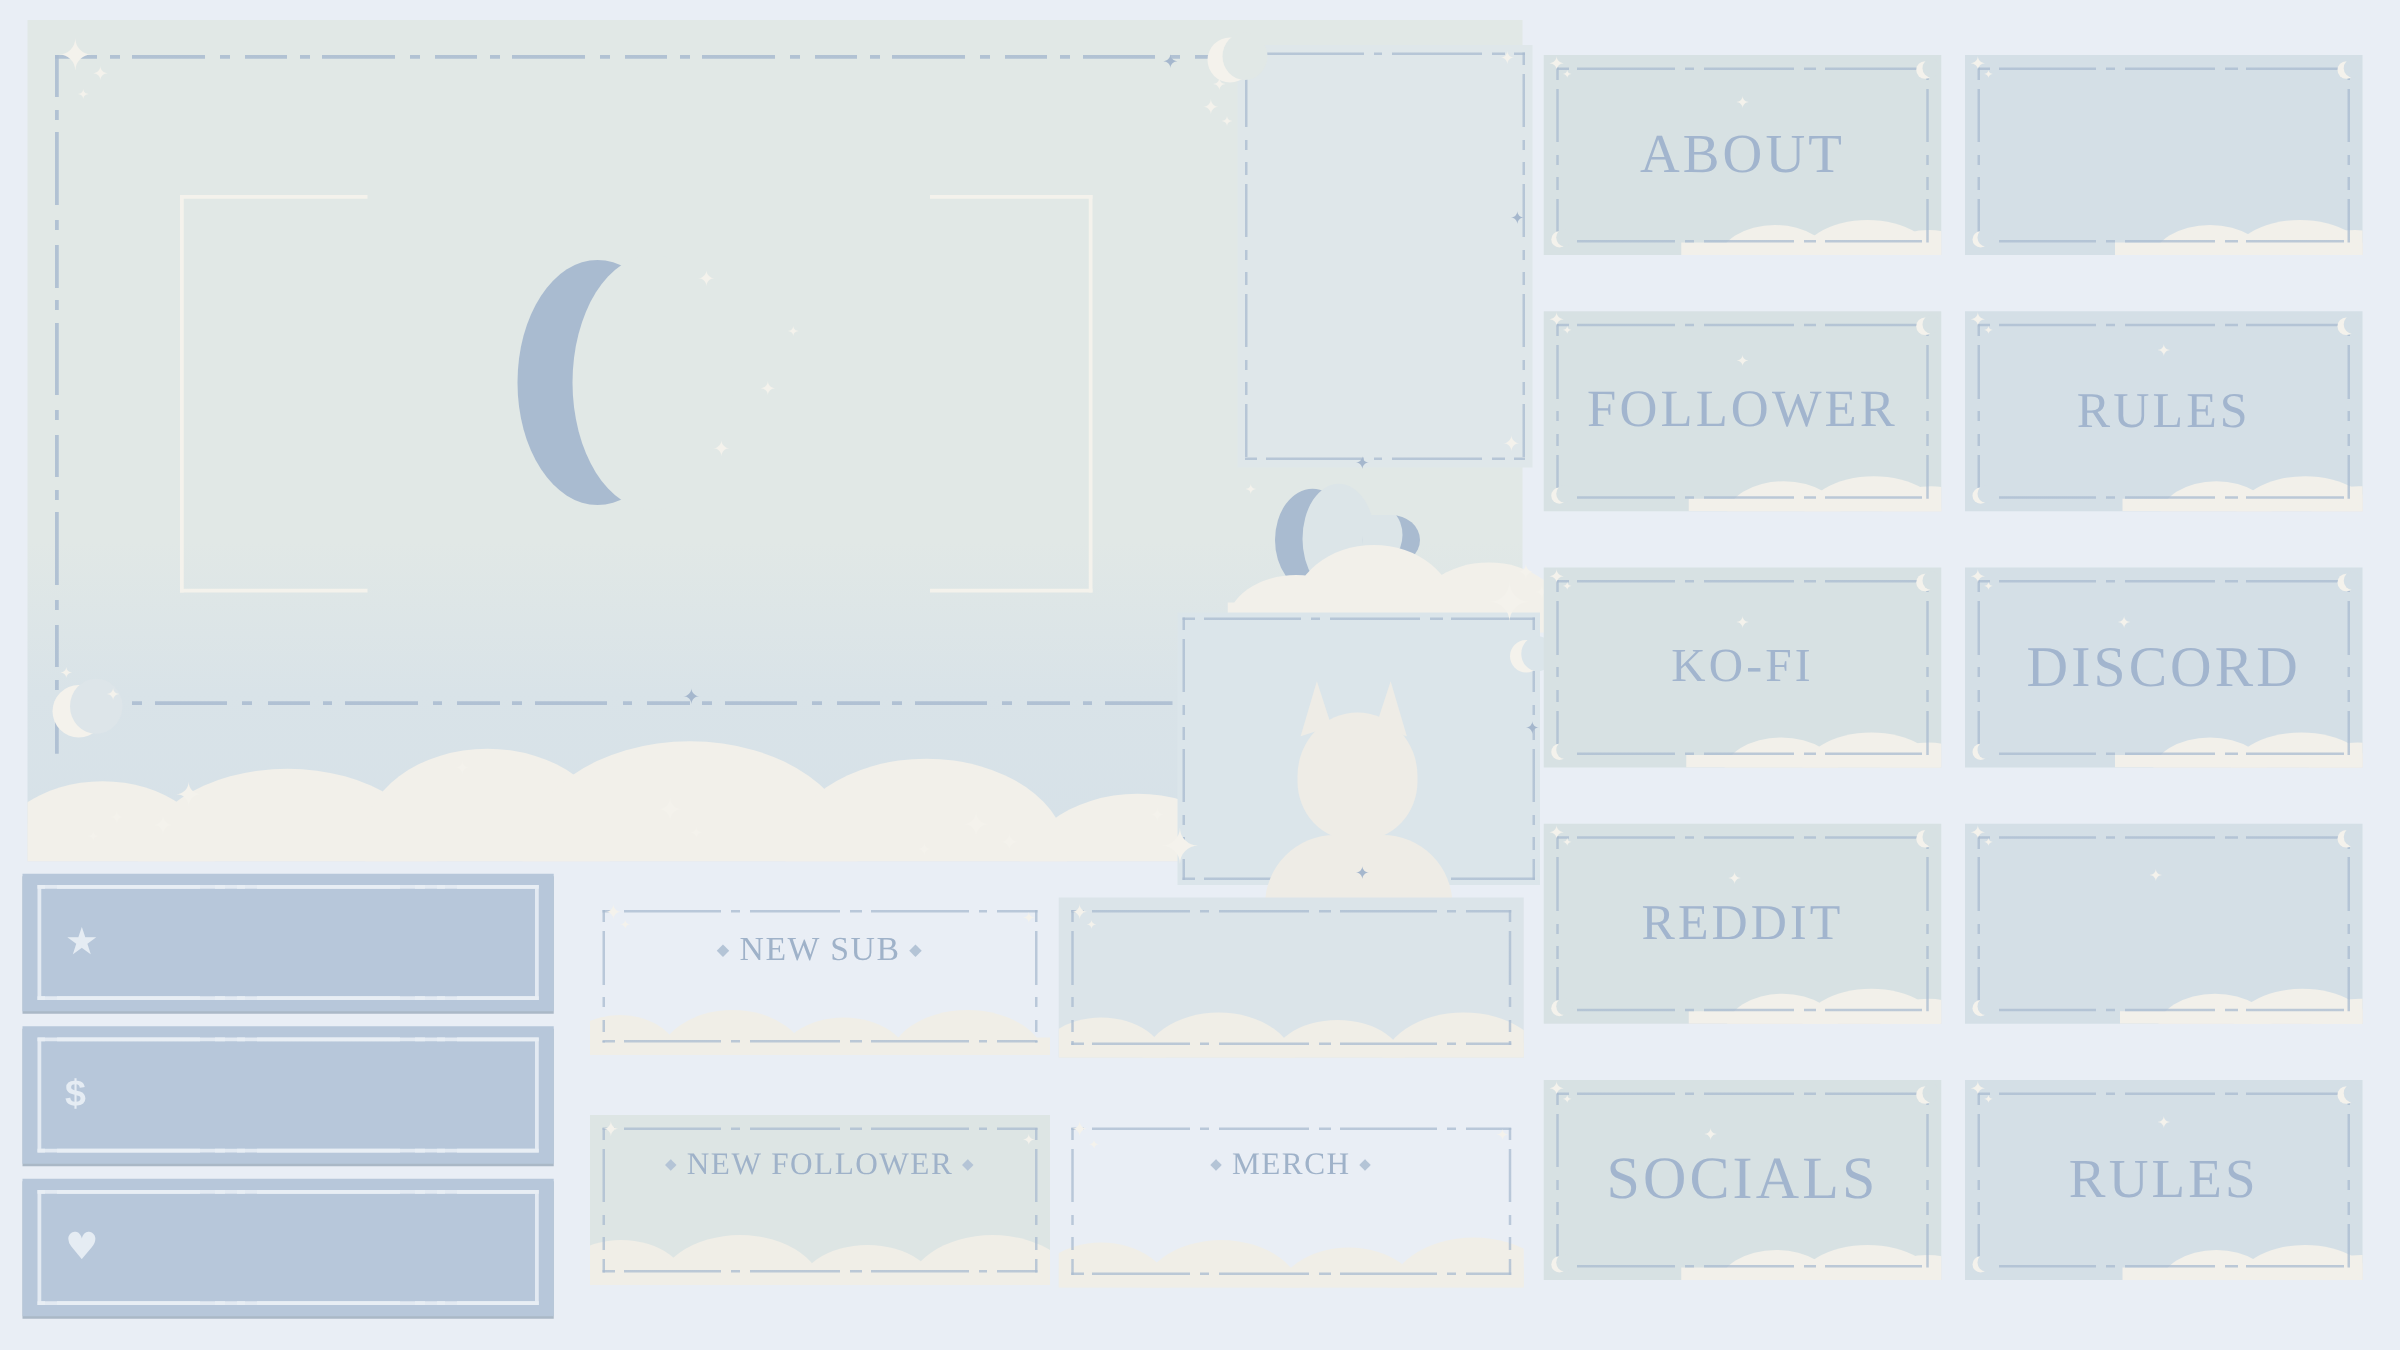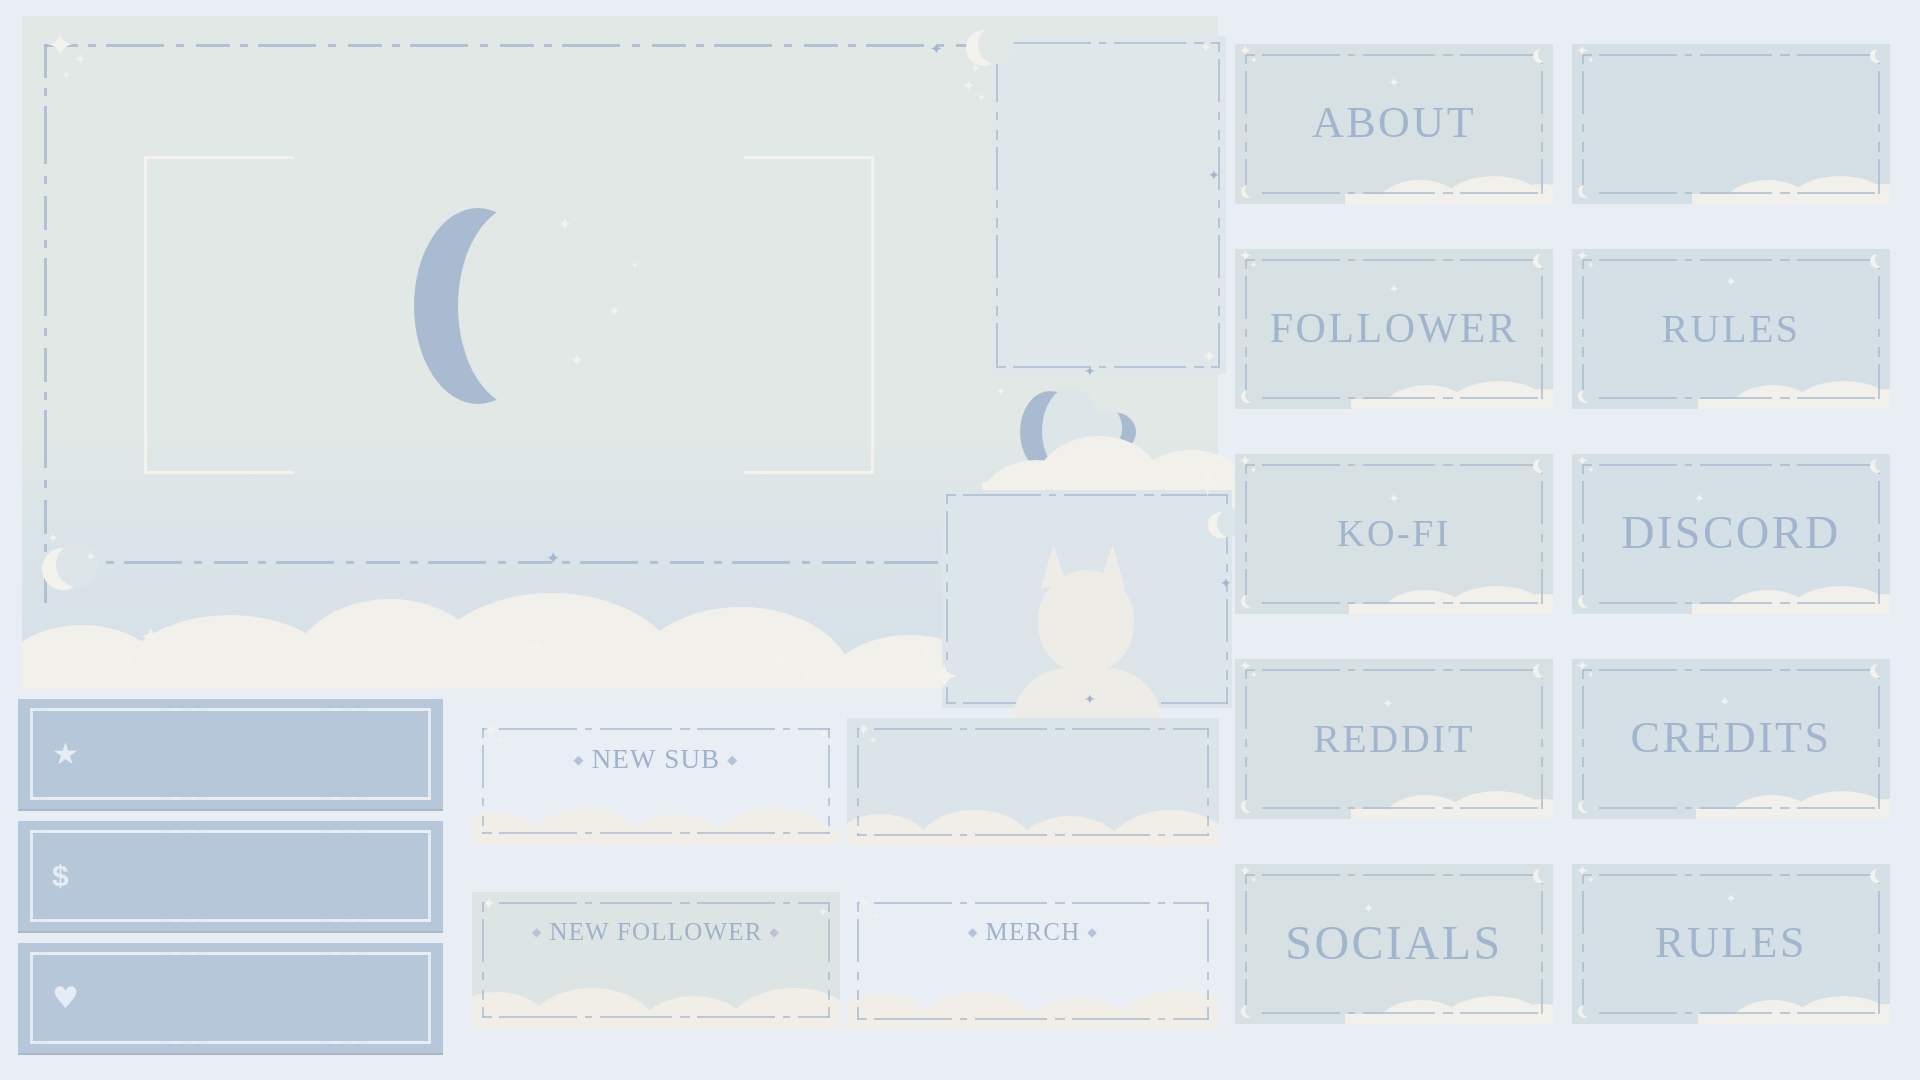--- a/index.html
+++ b/index.html
@@ -700,21 +700,20 @@
       </div>
       <span class="star" style="left:4px; top:0px; font-size:15px;">✦</span>
       <span class="star" style="left:15px; top:12px; font-size:9px;">✦</span>
       <span class="star" style="left:48%; top:36px; font-size:13px; transform:translateX(-50%);">✦</span>
       <div class="moon" style="right:6px; top:5px; width:14px; height:14px;">
         <div style="position:absolute;left:5px;top:-2px;width:14px;height:15px;border-radius:50%;background:#d4dfe6;"></div>
       </div>
       <div class="moon" style="left:6px; bottom:6px; width:13px; height:13px;">
         <div style="position:absolute;left:4px;top:-2px;width:13px;height:14px;border-radius:50%;background:#d4dfe6;"></div>
       </div>
-      <div class="pb-label" style="font-size:44px;">CREDITS</div>
     </div>
 
     <div class="panelbtn">
       <div class="cloudstrip" style="height:40px">
         <div class="blob" style="left:140px; bottom:-34px; width:92px;  height:58px;"></div>
         <div class="blob" style="left:202px; bottom:-40px; width:114px; height:68px;"></div>
         <div class="blob" style="left:266px; bottom:-32px; width:82px;  height:52px;"></div>
         <div style="position:absolute;left:110px;right:0;bottom:0;height:10px;background:#f2f0ea"></div>
       </div>
       <div class="dframe">

